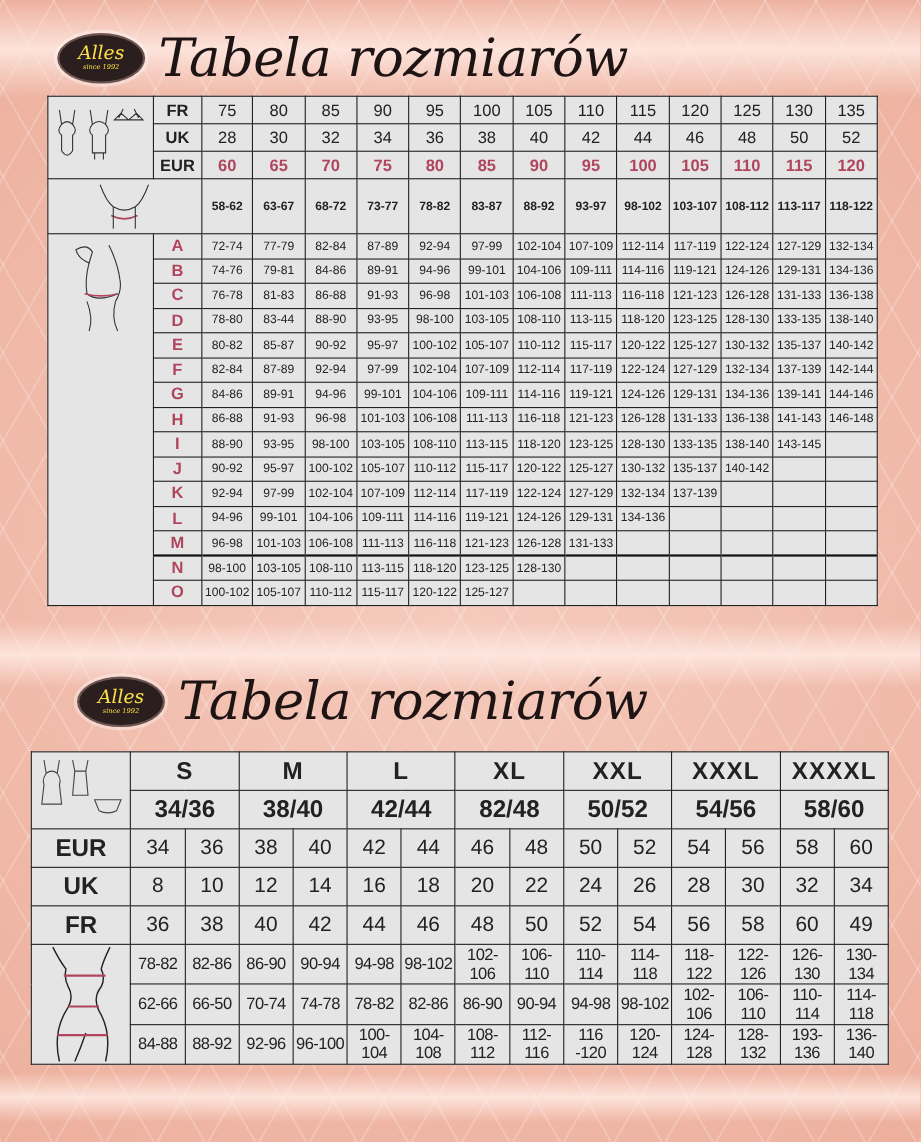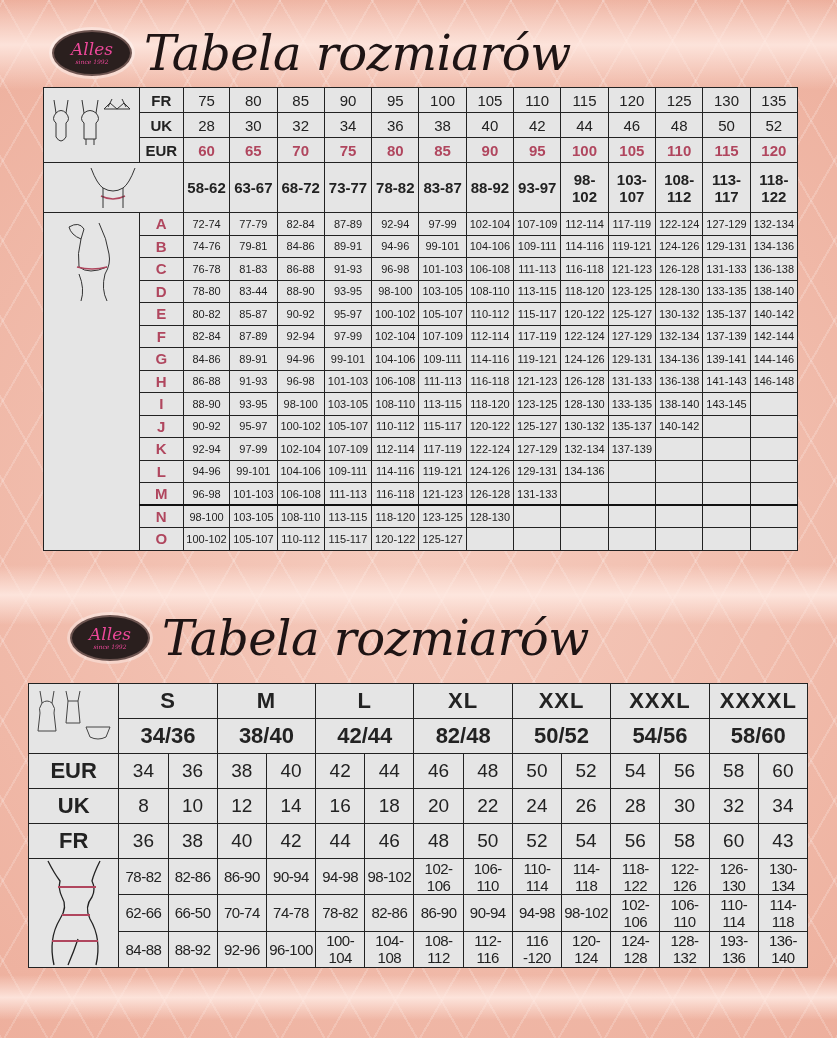--- a/index.html
+++ b/index.html
@@ -21,42 +21,42 @@
   .header {
     position: absolute;
     display: flex; align-items: center; gap: 12px;
   }
   .logo {
     width: 80px; height: 46px; border-radius: 50%;
     background: #2a1f1e;
     border: 2px solid #6d5450;
     box-shadow: 0 0 0 3px rgba(255,255,255,0.35);
     display: flex; flex-direction: column; align-items: center; justify-content: center;
-    color: #ec4899;
+    color: #fde047;
   }
   .logo .brand { font-family: "DejaVu Serif", serif; font-style: italic; font-size: 17px; line-height: 17px; }
   .logo .since { font-family: "DejaVu Serif", serif; font-style: italic; font-size: 6px; line-height: 8px; }
   .title {
     font-family: "DejaVu Serif", serif;
     font-style: italic;
     font-size: 48px;
     color: #1e1414;
     letter-spacing: -0.5px;
   }
 
   table { border-collapse: collapse; background: #e5e5e5; position: absolute; }
   td { border: 1px solid #222; text-align: center; vertical-align: middle; }
 
   
   #t1 { left: 43px; top: 87px; width: 755px; }
   #t1 td { font-size: 11px; height: 22.5px; padding: 0; }
   #t1 .hdr-label { font-weight: bold; font-size: 15px; height: 25px; }
   #t1 .fr, #t1 .uk { font-size: 15px; height: 25px; }
   #t1 .eur { font-size: 15px; font-weight: bold; color: #b0465e; height: 25px; }
-  #t1 .under { font-size: 15px; font-weight: bold; height: 50px; margin-left: 12px; }
+  #t1 .under { font-size: 11px; font-weight: bold; height: 50px; margin-left: 12px; }
   #t1 .cup { font-size: 15px; font-weight: bold; color: #b0465e; }
   #t1 .img-cell { vertical-align: top; }
   #t1 .row-n td { border-top: 2px solid #111; }
 
   
   #t2 { left: 28px; top: 683px; width: 780px; }
   #t2 td { font-size: 19px; height: 35px; padding: 0; }
   #t2 .size { font-size: 22px; font-weight: bold; height: 35px; letter-spacing: 1px; }
   #t2 .range { font-size: 22px; font-weight: bold; }
   #t2 .lbl { font-size: 22px; font-weight: bold; }
@@ -520,21 +520,21 @@
         <td>42</td>
         <td>44</td>
         <td>46</td>
         <td>48</td>
         <td>50</td>
         <td>52</td>
         <td>54</td>
         <td>56</td>
         <td>58</td>
         <td>60</td>
-        <td>43</td>
+        <td>49</td>
       </tr>
       <tr>
         <td rowspan="3">
           <svg width="80" height="108" viewBox="0 0 80 108" fill="none" stroke="#222" stroke-width="1.3">
             <path d="M14 2 Q20 14 26 22 Q24 30 28 38 Q34 48 26 60 Q14 80 20 106"></path>
             <path d="M66 2 Q60 14 58 22 Q62 30 58 38 Q50 48 56 60 Q68 80 62 106"></path>
             <path d="M44 80 Q40 92 34 106"></path>
             <path d="M24 28 L62 28" stroke="#b0465e" stroke-width="2"></path>
             <path d="M28 56 L56 56" stroke="#b0465e" stroke-width="2"></path>
             <path d="M18 82 L64 82" stroke="#b0465e" stroke-width="2"></path>

